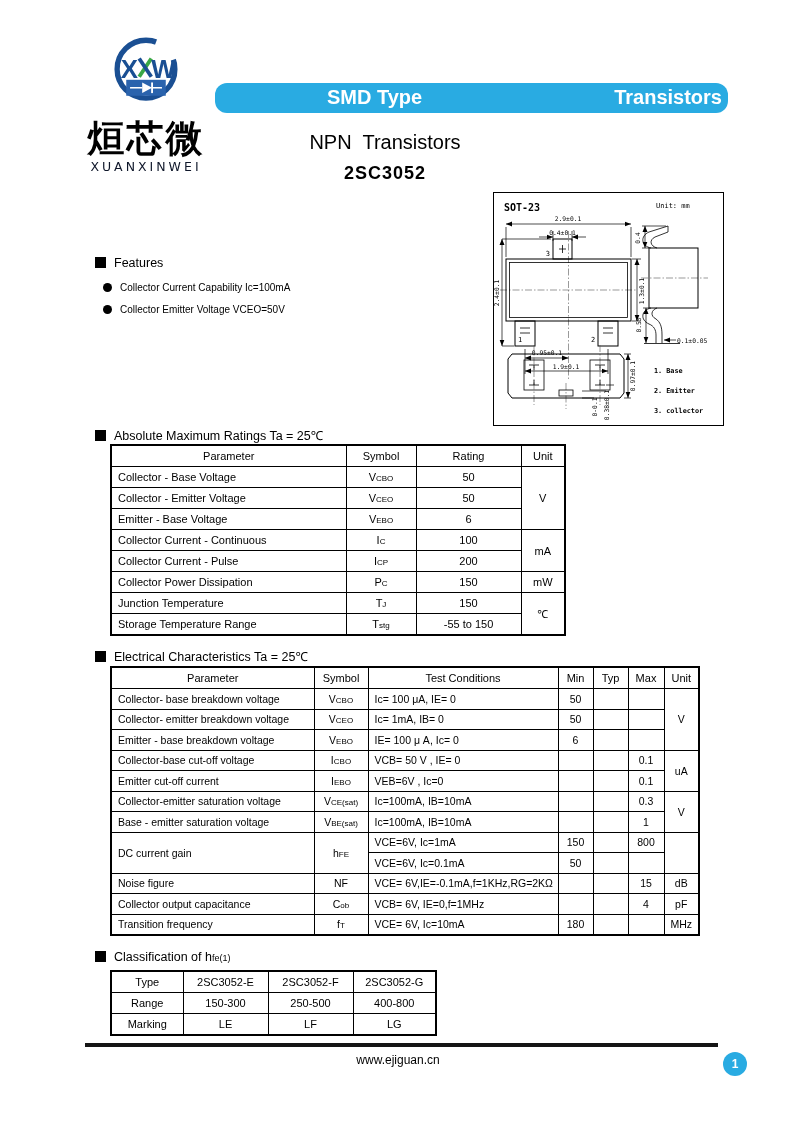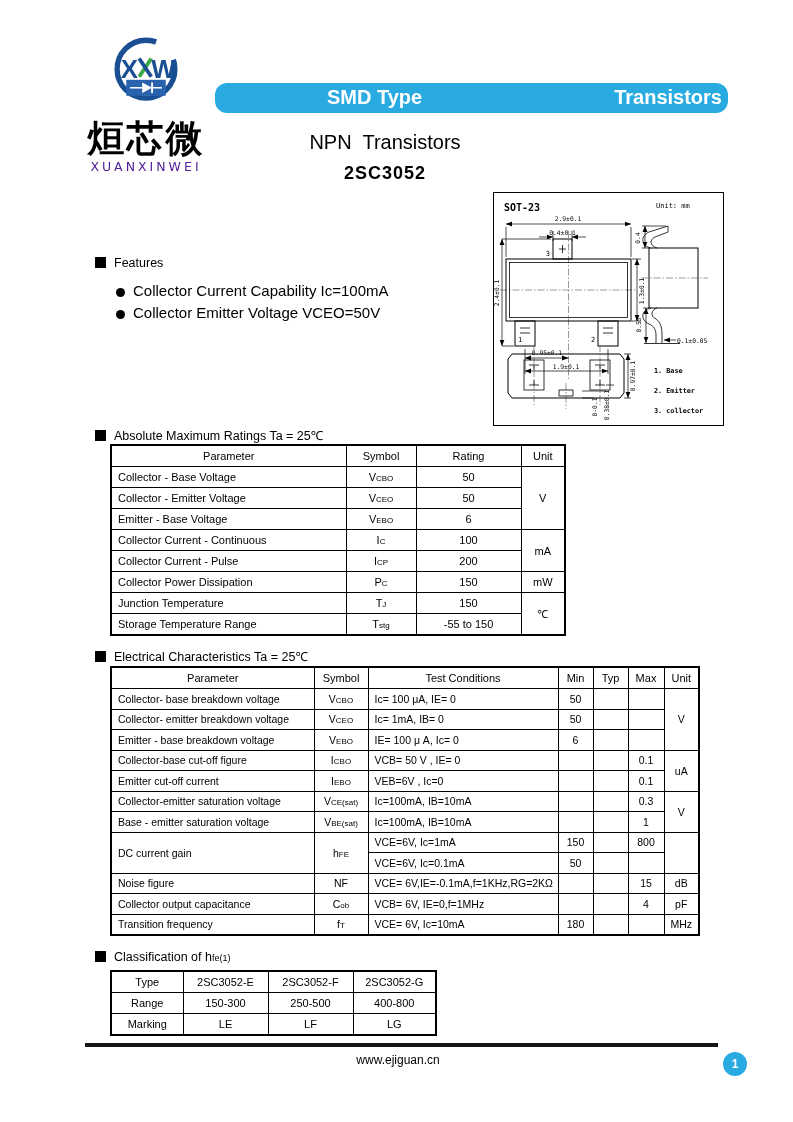--- a/index.html
+++ b/index.html
@@ -2,21 +2,21 @@
 <html><head>
 <meta charset="utf-8">
 <style>
   html,body{margin:0;padding:0;background:#e8e8e8;}
   #page{position:relative;width:793px;height:1122px;background:#fff;margin:0 auto;
         font-family:"Liberation Sans",sans-serif;color:#000;overflow:hidden;}
 
   
   .logo{position:absolute;left:78px;top:34px;width:136px;text-align:center;}
   .logo-cn{font-size:37px;font-weight:bold;letter-spacing:2px;line-height:1.0;margin-top:-2px;font-family:"DejaVu Sans",sans-serif;text-align:center;}
-  .logo-en{font-size:12.5px;letter-spacing:3px;color:#4c1d95;margin-top:2px;font-family:"DejaVu Sans",sans-serif;}
+  .logo-en{font-size:12.5px;letter-spacing:3px;color:#0f172a;margin-top:2px;font-family:"DejaVu Sans",sans-serif;}
 
   
   .banner{position:absolute;left:215px;top:83px;width:513px;height:30px;background:#29abe2;border-radius:12px;}
   .banner span{position:absolute;top:3px;color:#fff;font-size:20px;font-weight:bold;}
   .b-left{left:112px;}
   .b-right{right:6px;}
 
   
   .ttl1{position:absolute;top:131px;left:0;width:770px;text-align:center;
         font-size:20px;font-weight:normal;white-space:pre;}
@@ -31,21 +31,21 @@
   .d10{font-size:10px;font-weight:bold;}
   .lgd{font-size:6.8px;font-weight:bold;}
   .sh{stroke:#000;stroke-width:1;fill:none;}
   .sh2{stroke:#000;stroke-width:.8;fill:none;}
   .dl{stroke:#000;stroke-width:.7;fill:none;}
   .cl{stroke:#555;stroke-width:.6;stroke-dasharray:7 2 1.5 2;fill:none;}
 
   
   .sec{position:absolute;left:95px;font-size:12.5px;}
   .sq{display:inline-block;width:11px;height:11px;background:#000;margin-right:8px;vertical-align:-1px;}
-  .feat{position:absolute;left:116px;font-size:15px;}
+  .feat{position:absolute;left:103px;font-size:10px;}
   .blt{display:inline-block;width:9px;height:9px;border-radius:50%;background:#000;margin-right:8px;vertical-align:-1px;}
   .hsub{font-size:9px;margin-top:35px;}
 
   
   .tbl{position:absolute;border-collapse:collapse;table-layout:fixed;font-size:11px;background:#fff;border:2px solid #000;padding-left:43px;}
   .tbl td,.tbl th{border:1px solid #000;text-align:center;padding:0 2px;overflow:hidden;white-space:nowrap;font-weight:normal;}
   .l{text-align:left !important;padding-left:6px !important;}
   .sub{font-size:8px;}
   .t1{left:110px;top:444px;width:456px;}
   .t1 td,.t1 th{height:20px;}
@@ -321,21 +321,21 @@
     </tr>
     <tr>
       <td class="l">Emitter - base breakdown voltage</td>
       <td><span>V</span><span class="sub">EBO</span></td>
       <td class="l">IE= 100 μ A,  Ic= 0</td>
       <td>6</td>
       <td></td>
       <td></td>
     </tr>
     <tr>
-      <td class="l">Collector-base cut-off figure</td>
+      <td class="l">Collector-base cut-off voltage</td>
       <td><span>I</span><span class="sub">CBO</span></td>
       <td class="l">VCB= 50 V , IE= 0</td>
       <td></td>
       <td></td>
       <td>0.1</td>
       <td rowspan="2">uA</td>
     </tr>
     <tr>
       <td class="l">Emitter cut-off current</td>
       <td><span>I</span><span class="sub">EBO</span></td>

